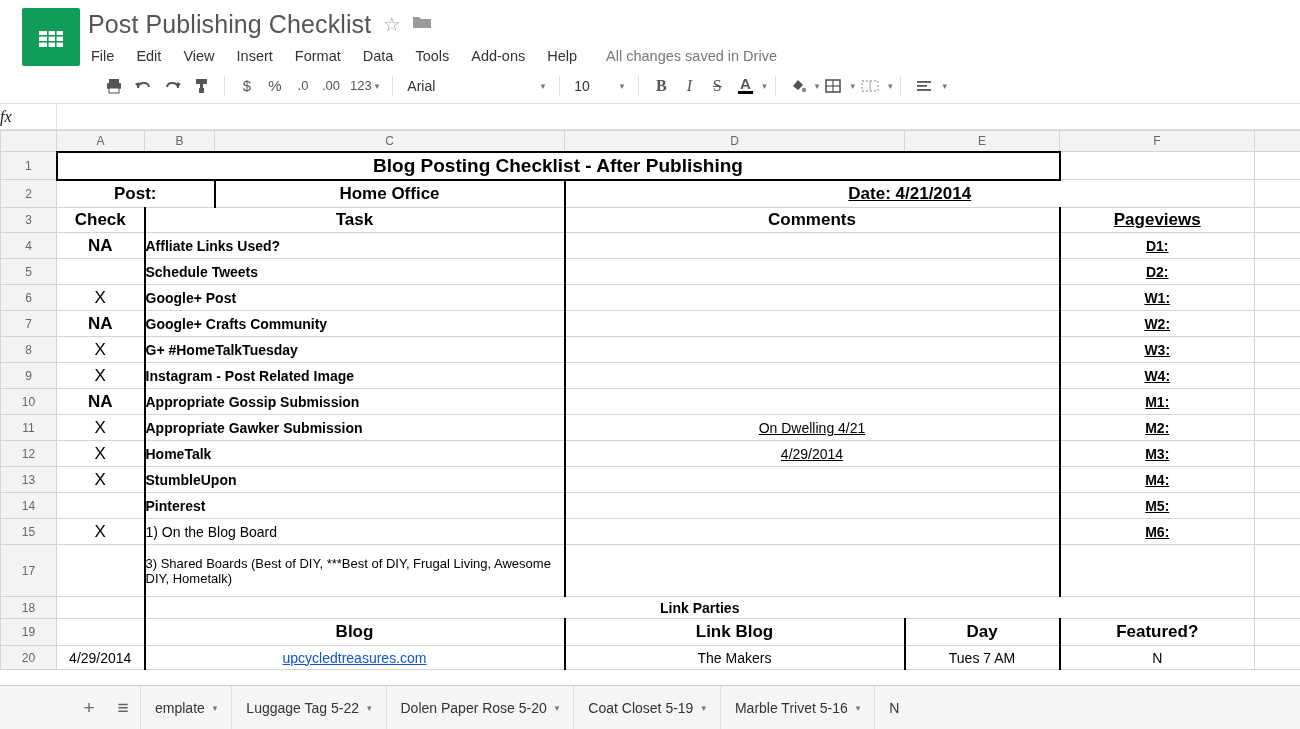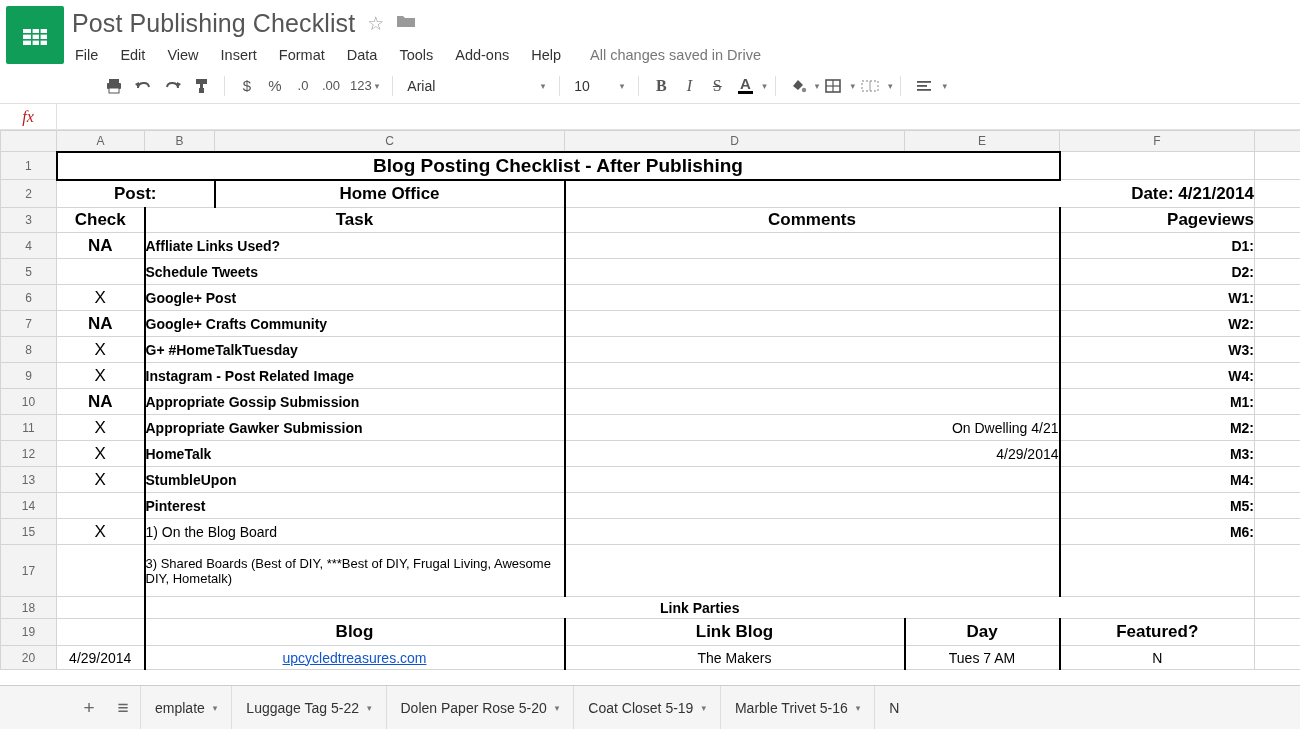--- a/index.html
+++ b/index.html
@@ -6,21 +6,21 @@
   html, body {
     margin: 0; padding: 0;
     width: 1300px; height: 729px;
     overflow: hidden;
     background: #fff;
     font-family: "Liberation Sans", sans-serif;
   }
   #app { position: relative; width: 1300px; height: 729px; background: #fff; }
 
   
-  .header { display: flex; align-items: flex-start; height: 68px; padding: 0; }
+  .header { display: flex; align-items: center; height: 68px; padding: 16px; }
   .doc-logo {
     width: 58px; height: 58px; margin: 6px 8px 0 6px;
     background: #0f9d58; border-radius: 2px;
     display: flex; align-items: center; justify-content: center;
   }
   .doc-logo svg { display: block; }
   .title-area { padding-top: 8px; flex: 1; }
   .title-row { display: flex; align-items: center; gap: 12px; }
   .doc-title {
     font-size: 25px; color: #555; font-weight: normal;
@@ -65,21 +65,21 @@
   }
   .tb-textcolor .letter { font-size: 15px; font-weight: bold; }
   .tb-textcolor .bar { width: 15px; height: 3px; background: #000; margin-top: 1px; }
 
   
   .formula-bar {
     display: flex; align-items: center; height: 26px;
     border-bottom: 1px solid #e0e0e0; background: #fff;
   }
   .fx-label {
-    width: 56px; text-align: center; color: #b91c1c;
+    width: 56px; text-align: left; color: #0f172a;
     font-family: "Liberation Serif", serif; font-style: italic; font-size: 16px;
   }
   .fx-input { flex: 1; border-left: 1px solid #e0e0e0; height: 26px; padding-left: 8px;
               font-size: 13px; color: #333; display: flex; align-items: center; }
 
   
   .grid-wrap { position: relative; width: 1300px; }
   table.grid { border-collapse: collapse; table-layout: fixed; width: 1300px; }
   table.grid td, table.grid th { border: 1px solid #d4d4d4; padding: 0; }
 
@@ -88,21 +88,21 @@
     font-weight: normal; text-align: center; border: 1px solid #ccc;
   }
   .rowhdr {
     background: #f3f3f3; color: #666; font-size: 12px; text-align: center;
     border: 1px solid #ccc; width: 56px;
   }
   .cell { font-size: 14px; color: #000; padding: 1px 4px; vertical-align: middle;
           white-space: nowrap; overflow: hidden; }
   .b { font-weight: bold; }
   .c { text-align: center; }
-  .l { text-align: right; }
+  .l { text-align: center; text-decoration: underline; }
   .ind1 { padding-left: 10px; }
   .ind2 { padding-left: 28px; }
   .ind3 { padding-left: 36px; }
   .big { font-size: 17px; }
   .med { font-size: 17px; }
   .title-cell { font-size: 19px; font-weight: bold; text-align: center; }
   .x-mark { font-size: 17px; }
   .na { font-size: 17px; font-weight: bold; }
   .link { color: #1155cc; text-decoration: underline; }
   .thickright { border-right: 2px solid #000 !important; }

